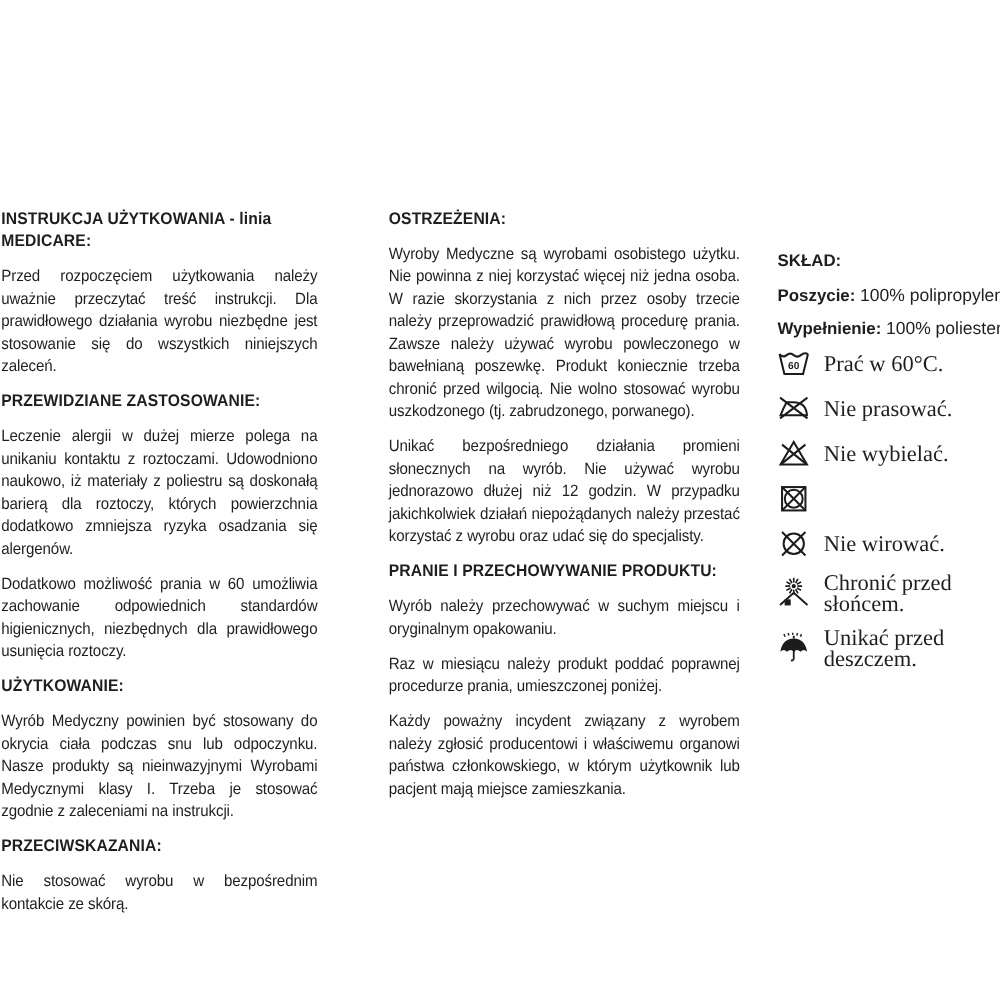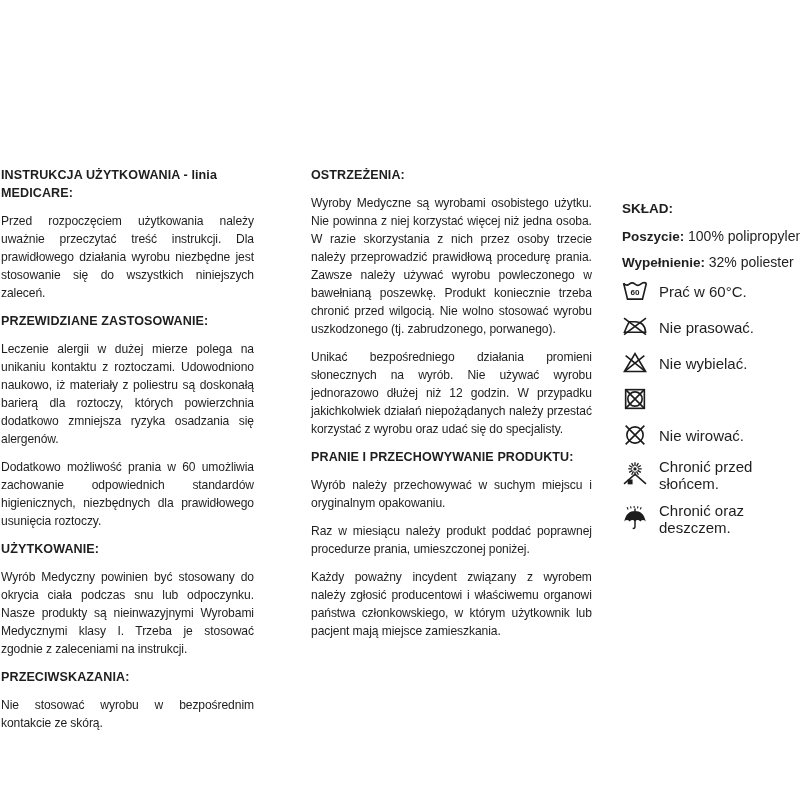--- a/index.html
+++ b/index.html
@@ -20,21 +20,21 @@
   }
   
   .right-col{left:622px;top:200px;width:178px;}
   .comp-heading{font-size:13.5px;font-weight:bold;margin:0 0 8px 0;line-height:18px;}
   .comp-row{font-size:13.5px;line-height:20px;margin:0 0 5px 0;white-space:nowrap;}
   .comp-row .lbl{font-weight:bold;}
   .comp-row .val{font-size:14px;}
   .wash-heading{font-size:13.5px;font-weight:bold;margin:28px 0 4px 0;line-height:18px;}
   .care-row{display:flex;align-items:center;gap:11px;margin:0 0 10px 0;}
   .care-row .cicon{flex:0 0 26px;width:26px;height:26px;}
-  .care-row .clabel{font-size:15px;line-height:17px;}
+  .care-row .clabel{font-size:18px;line-height:17px;font-family:Liberation Serif, serif;}
   svg .st{stroke:#1c1c1c;stroke-width:2;fill:none;stroke-linejoin:miter;}
   svg .stth{stroke:#1c1c1c;stroke-width:1.6;fill:none;}
   svg .fl{fill:#1c1c1c;stroke:none;}
 </style>
 </head>
 <body>
 
 <div class="col squeeze" style="left:1px;top:166px;width:272px;">
   <div class="sec-heading">INSTRUKCJA UŻYTKOWANIA - linia MEDICARE:</div>
   <p class="body-p">Przed rozpoczęciem użytkowania należy uważnie przeczytać treść instrukcji. Dla prawidłowego działania wyrobu niezbędne jest stosowanie się do wszystkich niniejszych zaleceń.</p>
@@ -59,21 +59,21 @@
 
 <div class="col right-col">
   <div class="comp-heading">SKŁAD:</div>
 
   <div class="comp-row">
     <span class="lbl">Poszycie:</span>
     <span class="val">100% polipropylen</span>
   </div>
   <div class="comp-row">
     <span class="lbl">Wypełnienie:</span>
-    <span class="val">32% poliester</span>
+    <span class="val">100% poliester</span>
   </div>
 
 
   <div class="care-row">
     <svg class="cicon" viewBox="0 0 32 32">
       <path class="st" d="M2 6.5 L6.8 26 H25.2 L30 6.5"></path>
       <path class="st" d="M2 6.5 Q5.5 10.5 9 7.5 Q12.5 4.5 16 7.5 Q19.5 10.5 23 7.5 Q26.5 4.5 30 6.5"></path>
       <text x="16" y="21" font-size="10" font-weight="bold" text-anchor="middle" fill="#1c1c1c">60</text>
     </svg>
     <div class="clabel">Prać w 60°C.</div>
@@ -121,15 +121,15 @@
     <div class="clabel">Chronić przed słońcem.</div>
   </div>
 
   <div class="care-row">
     <svg class="cicon" viewBox="0 0 32 32">
       <path class="fl" d="M2.8 19 C4.5 9.5 9.5 6 16 6 C22.5 6 27.5 9.5 29.2 19 Q25.9 15.6 22.6 19 Q19.3 15.6 16 19 Q12.7 15.6 9.4 19 Q6.1 15.6 2.8 19 Z"></path>
       <path class="stth" style="stroke-width:1.8" d="M16 6 V3.2"></path>
       <path class="stth" style="stroke-width:1.8" d="M16 17 V25.2 Q16 28 13.2 27.5"></path>
       <path class="stth" style="stroke-width:1.4" d="M7.5 4.2 L6.3 1.4 M11.3 3 L10.4 0.4 M15.2 2.4 L14.8 0 M19 3 L19.6 0.4 M22.6 4.2 L23.6 1.6"></path>
     </svg>
-    <div class="clabel">Chronić oraz deszczem.</div>
+    <div class="clabel">Unikać przed deszczem.</div>
   </div>
 </div>
 
 </body></html>

